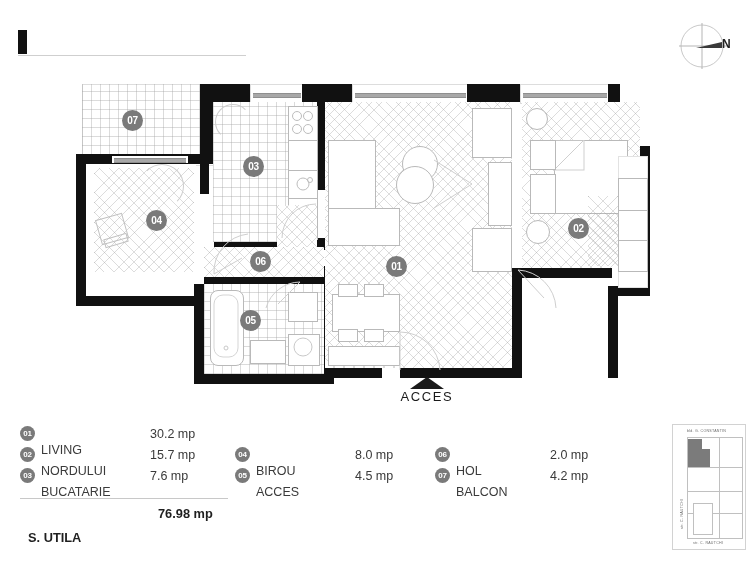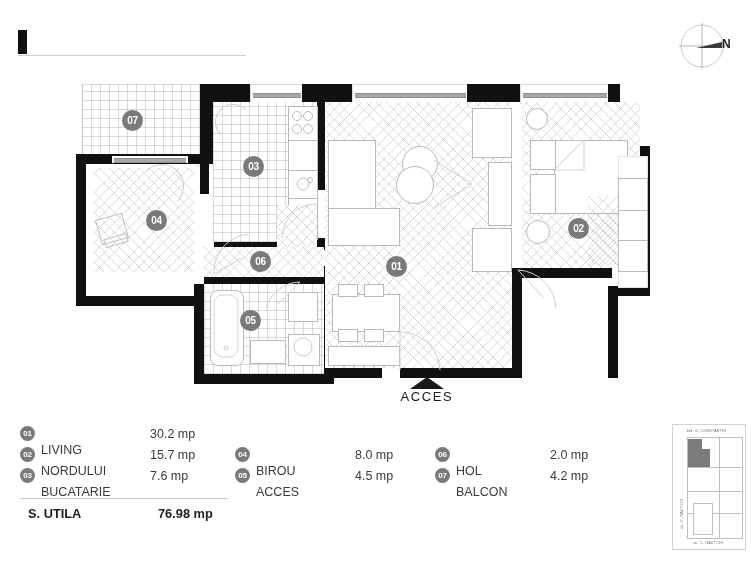--- a/index.html
+++ b/index.html
@@ -55,21 +55,21 @@
       background:#7a7a7a;color:#fff;font-size:8px;font-weight:700;line-height:15px;
       text-align:center;letter-spacing:-.3px;}
   .ln{position:absolute;left:21px;top:19px;font-size:12.5px;color:#3a3a3a;white-space:nowrap;}
   .lv{position:absolute;top:3px;font-size:12.5px;color:#3a3a3a;white-space:nowrap;}
   #col1{position:absolute;left:0;top:0;width:200px;}
   #col2{position:absolute;left:215px;top:21px;width:200px;}
   #col3{position:absolute;left:415px;top:21px;width:200px;}
   #totals{position:absolute;left:0;top:74px;width:208px;}
   #totals .hr{width:208px;height:1px;background:#c8c8c8;margin-bottom:7px;}
   .trow{position:relative;height:20px;font-weight:700;font-size:12.8px;color:#1f1f1f;}
-  .trow .tn{position:absolute;left:8px;}
+  .trow .tn{position:absolute;left:8px;margin-top:24px;}
   .trow .tv{position:absolute;left:138px;}
 
   
   #site{position:absolute;left:672px;top:424px;width:72px;height:124px;
         border:1px solid #d2d2d2;background:#fff;}
   #site .plot{position:absolute;border:.8px solid #c0c0c0;background:#fff;}
   #site .hi{position:absolute;background:#7b7b7b;}
   #site .st{position:absolute;font-size:3.6px;color:#6a6a6a;letter-spacing:.25px;
             white-space:nowrap;transform-origin:0 0;}
 </style>

